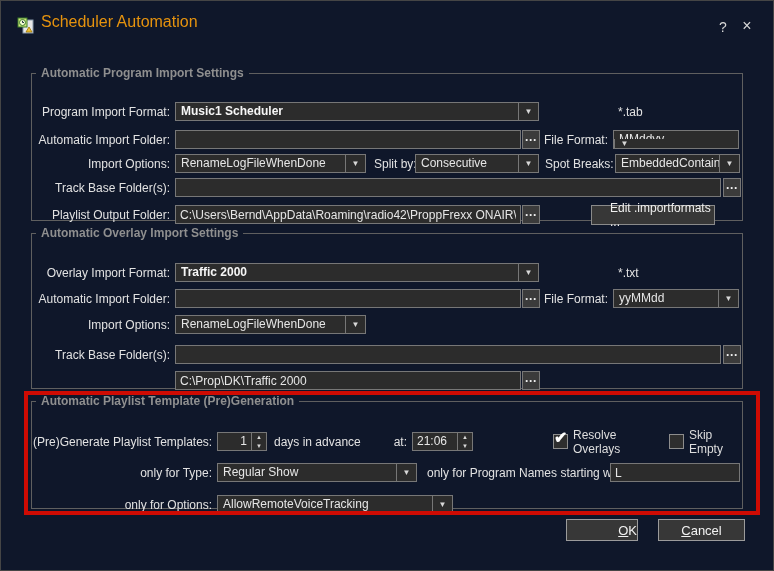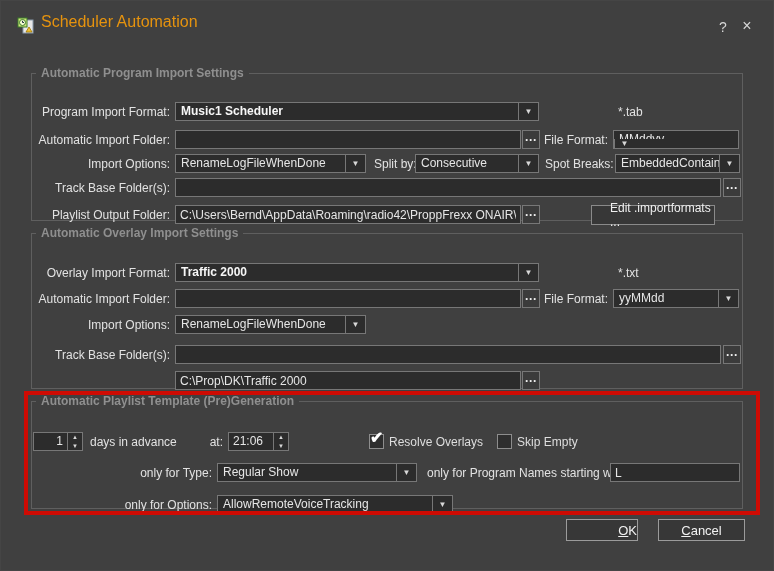--- a/index.html
+++ b/index.html
@@ -1,17 +1,17 @@
 <!DOCTYPE html>
 <html><head>
 <meta charset="utf-8">
 <style>
   html,body { margin:0; padding:0; background:#2a2a2a; }
   .window {
-    position:relative; width:774px; height:571px; background:#404040;
+    position:relative; width:774px; height:571px; background:#0f172a;
     font-family:"Liberation Sans", sans-serif; color:#dedede; overflow:hidden;
     border:1px solid #454545; box-sizing:border-box;
   }
   .abs { position:absolute; }
   .title { left:40px; top:12px; font-size:16px; color:#e6930e; white-space:nowrap; }
   .winbtn { top:17px; width:20px; height:18px; text-align:center; font-size:14px; color:#d6d6d6; line-height:18px; cursor:default; }
   fieldset.groupbox { position:absolute; left:30px; width:712px; margin:0; padding:0; border:1px solid #5f5f5f; box-sizing:border-box; background:transparent; }
   legend { margin-left:4px; padding:0 5px; font-size:12px; font-weight:bold; color:#8f8f8f; white-space:nowrap; }
   .row { position:absolute; left:1px; right:1px; display:flex; align-items:center; height:19px; font-size:12px; }
   .lbl { flex:none; width:137px; text-align:right; margin-right:5px; color:#e2e2e2; white-space:nowrap; }
@@ -152,20 +152,21 @@
       <span class="lbl"></span>
       <input class="tinput" style="width: 346px;" value="C:\Prop\DK\Traffic 2000">
       <span class="browse">···</span>
     </div>
   </fieldset>
 
   <fieldset class="groupbox" style="top:393px; height:115px;">
     <legend>Automatic Playlist Template (Pre)Generation</legend>
 
     <div class="row" style="top:24px;">
+      <span class="lbl3">(Pre)Generate Playlist Templates:</span>
       <span class="spin">
         <span class="sval" style="width:25px; text-align:right;">1</span>
         <span class="arrows">
           <span>▲</span>
           <span>▼</span>
         </span>
       </span>
       <span class="inlbl" style="margin-left:7px; margin-right:0; width:113px; text-align:left;">days in advance</span>
       <span class="inlbl" style="margin-left:6px; width:14px;">at:</span>
       <span class="spin">

